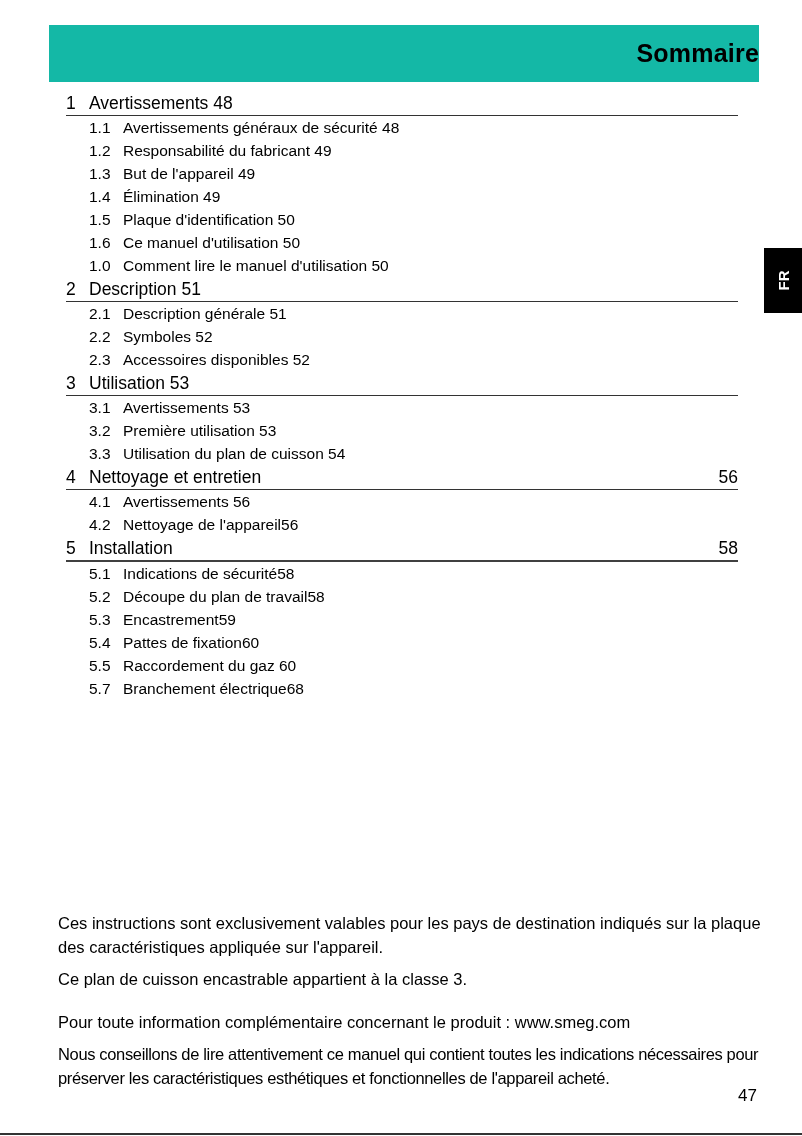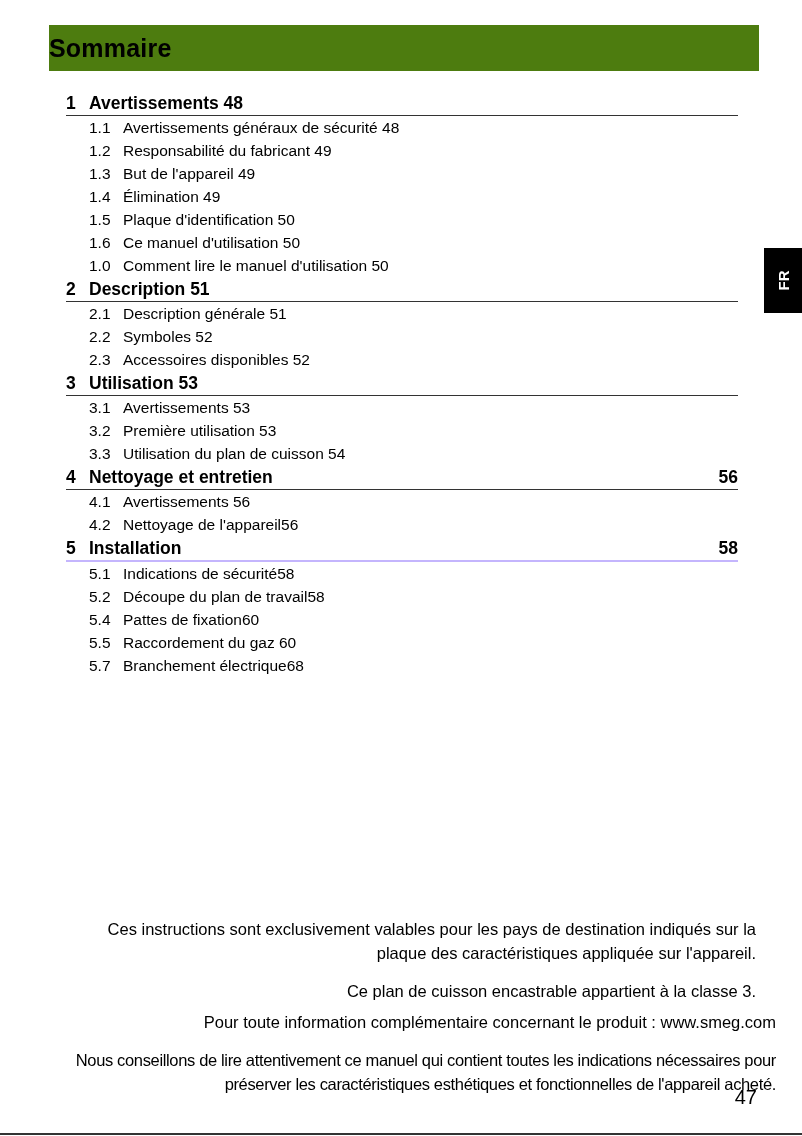--- a/index.html
+++ b/index.html
@@ -1,49 +1,49 @@
 <!DOCTYPE html>
 <html><head>
   <meta charset="utf-8">
   <style>
     html, body { margin: 0; padding: 0; background: #ffffff; }
     body {
       width: 802px; height: 1136px; position: relative; overflow: hidden;
       font-family: "Liberation Sans", "DejaVu Sans", sans-serif; color: #000;
     }
     .header-bar {
-      position: absolute; left: 49px; top: 25px; width: 710px; height: 46px;
-      background: #4d7c0f; display: flex; align-items: center; justify-content: flex-start;
+      position: absolute; left: 49px; top: 25px; width: 710px; height: 57px;
+      background: #14b8a6; display: flex; align-items: center; justify-content: flex-end;
     }
     .header-bar .title { font-size: 25px; font-weight: bold; letter-spacing: 0.2px; }
     .lang-tab {
       position: absolute; left: 764px; top: 248px; width: 38px; height: 65px;
       background: #000; display: flex; align-items: center; justify-content: center;
     }
     .lang-tab span {
       color: #fff; font-weight: bold; font-size: 15px; transform: rotate(-90deg); display: inline-block;
     }
     .toc { position: absolute; left: 66px; top: 91px; width: 672px; }
     .section { margin: 0; }
     .sec-head {
       display: flex; justify-content: space-between; align-items: center;
-      font-size: 17.5px; font-weight: bold; height: 24px; line-height: 24px;
+      font-size: 17.5px; font-weight: normal; height: 24px; line-height: 24px;
       border-bottom: 1px solid #333;
     }
-    .sec-head.thick { border-bottom: 2px solid #c4b5fd; }
+    .sec-head.thick { border-bottom: 2px solid #404040; }
     .sec-head .num { display: inline-block; width: 23px; }
     .sub {
       display: flex; justify-content: flex-start; align-items: baseline;
       font-size: 15.5px; height: 23px; line-height: 23px; padding-left: 23px;
     }
     .sub .num { display: inline-block; width: 34px; }
     .page { text-align: right; }
     .para { position: absolute; left: 50px; width: 720px; font-size: 16.5px; line-height: 24px; }
-    .para p { margin: 14px; text-align: right; }
-    .page-num { position: absolute; right: 45px; top: 1086px; font-size: 20px; }
+    .para p { margin: 8px; }
+    .page-num { position: absolute; right: 45px; top: 1086px; font-size: 17px; }
     .bottom-rule { position: absolute; left: 0; right: 0; top: 1133px; height: 2px; background: #333; }
   </style>
 </head>
 <body>
 
 <div class="header-bar">
   <span class="title">Sommaire</span>
 </div>
 
 <div class="lang-tab">
@@ -142,20 +142,24 @@
       </div>
       <div class="sub">
         <span><span class="num">5.1</span><span>Indications de sécurité</span></span>
         <span class="page">58</span>
       </div>
       <div class="sub">
         <span><span class="num">5.2</span><span>Découpe du plan de travail</span></span>
         <span class="page">58</span>
       </div>
       <div class="sub">
+        <span><span class="num">5.3</span><span>Encastrement</span></span>
+        <span class="page">59</span>
+      </div>
+      <div class="sub">
         <span><span class="num">5.4</span><span>Pattes de fixation</span></span>
         <span class="page">60</span>
       </div>
       <div class="sub">
         <span><span class="num">5.5</span><span>Raccordement du gaz 60</span></span>
         <span class="page"></span>
       </div>
       <div class="sub">
         <span><span class="num">5.7</span><span>Branchement électrique</span></span>
         <span class="page">68</span>

